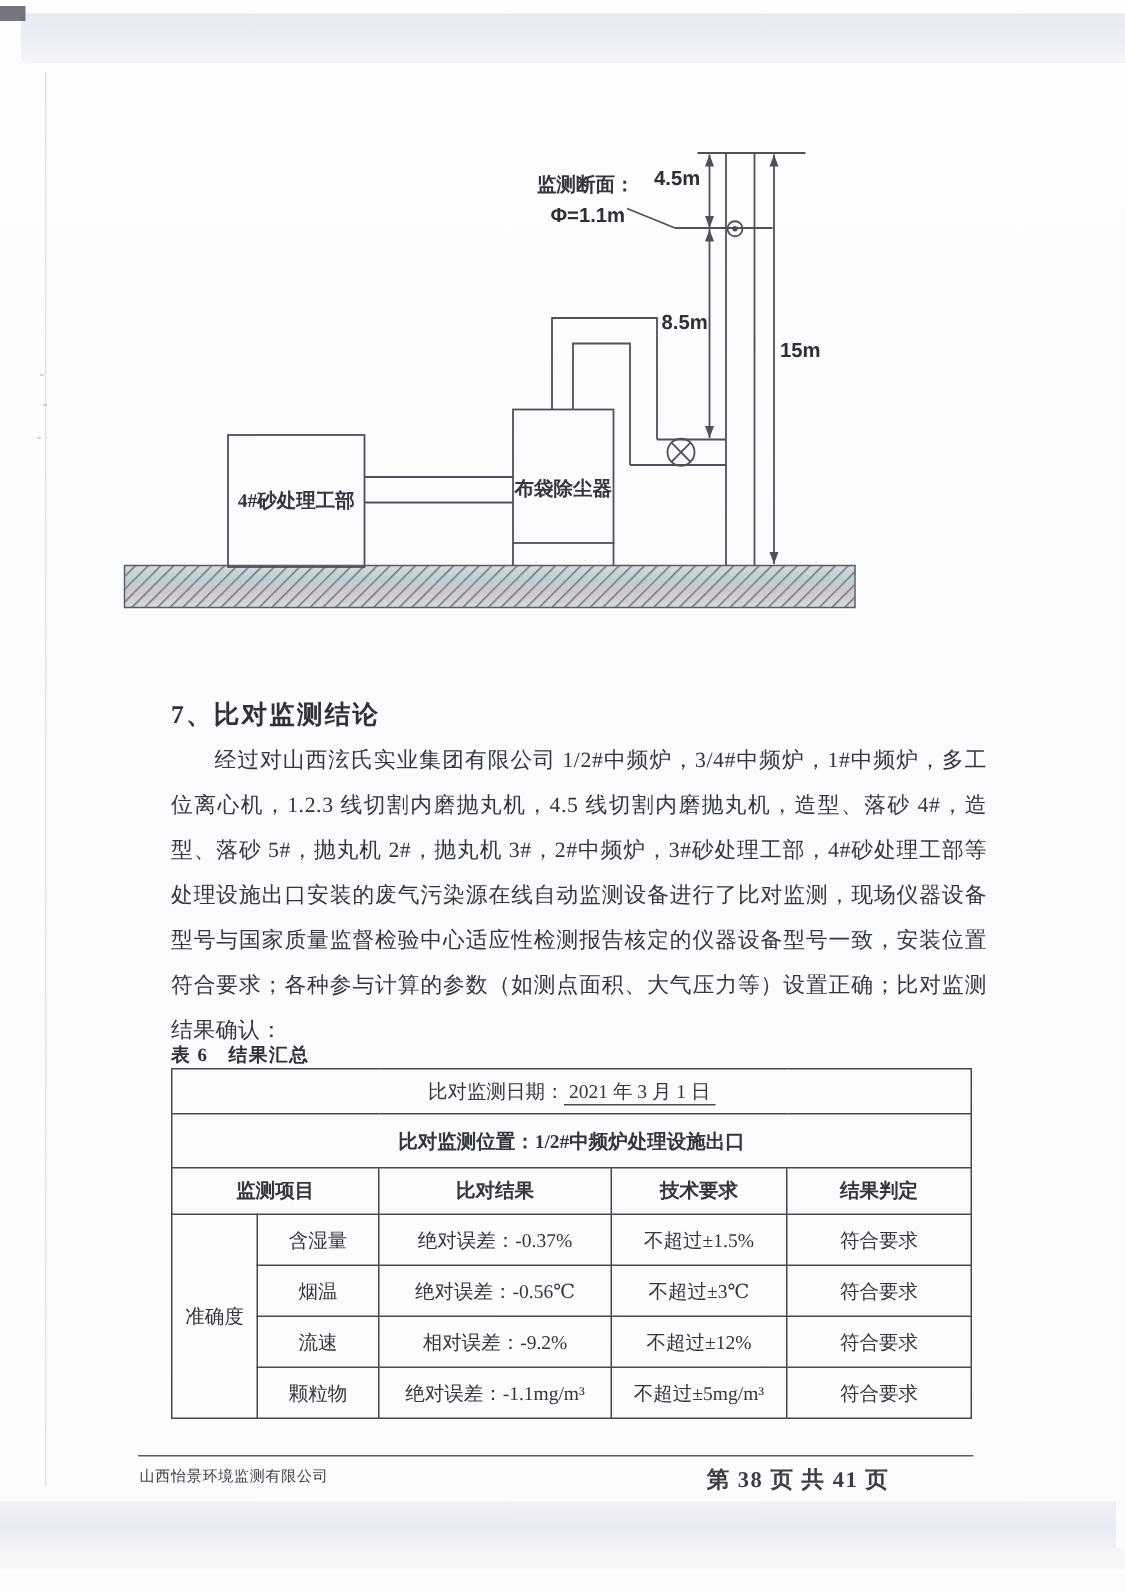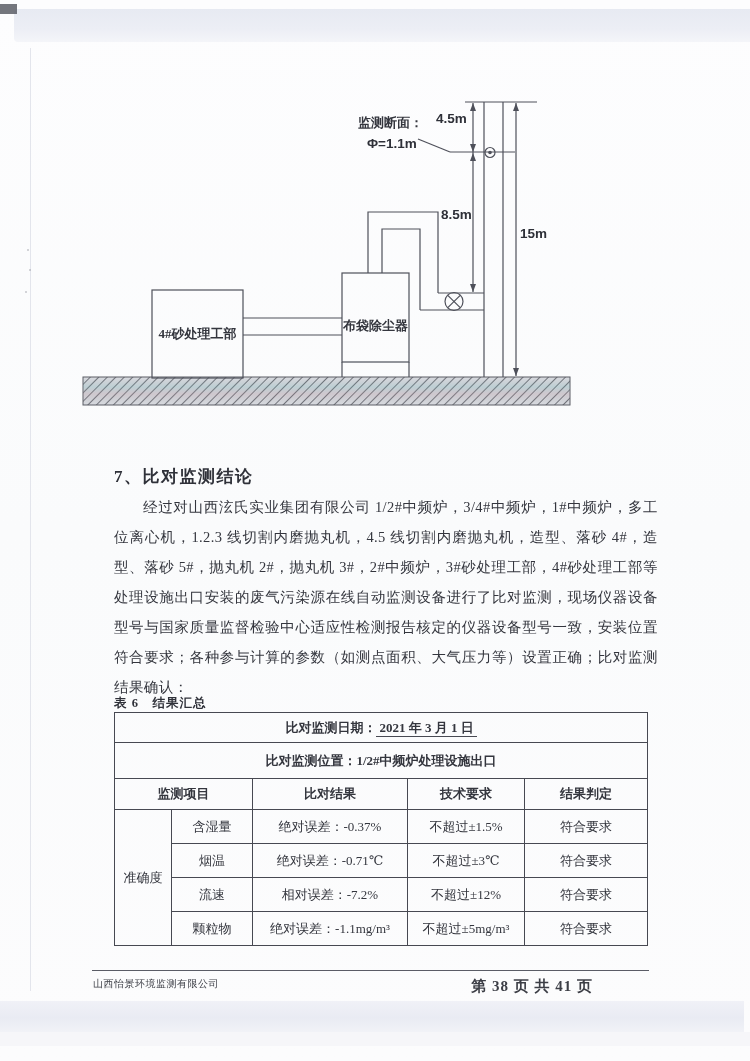--- a/index.html
+++ b/index.html
@@ -36,21 +36,21 @@
   .para{position:absolute;left:114px;width:544px;top:492px;font-size:14.5px;line-height:30px;
     text-align:justify;text-indent:2em;letter-spacing:.4px;color:#34363e;}
   .table-title{position:absolute;left:114px;width:533px;top:695px;text-align:left;
     font-size:12.5px;font-weight:bold;letter-spacing:1px;color:#2f3139;}
   table.t{position:absolute;left:114px;top:712px;border-collapse:collapse;table-layout:fixed;
     width:533px;font-size:13px;color:#34363e;}
   table.t td{border:1px solid #474952;text-align:center;vertical-align:middle;padding:0 2px;
     overflow:hidden;}
   table.t{border:1.5px solid #474952;}
   col.c0{width:57px}col.c1{width:81px}col.c2{width:155px}col.c3{width:117px}col.c4{width:123px}
-  tr.r-date td{height:29px;font-weight:bold;}
+  tr.r-date td{height:29px;font-weight:normal;}
   tr.r-loc td{height:35px;font-weight:bold;}
   tr.r-head td{height:30px;font-weight:bold;}
   tr.r-data td{height:33px;}
   .u{border-bottom:1px solid #474952;padding:0 3px 1px 3px;}
   .footer-rule{position:absolute;left:92px;top:970px;width:557px;height:0;
     border-top:1.5px solid #5a5c66;}
   .footer-company{position:absolute;left:93px;top:977px;font-size:10px;color:#3c3e46;letter-spacing:.5px;}
   .footer-page{position:absolute;left:432px;width:200px;top:977px;text-align:center;
     font-size:15px;font-weight:bold;color:#3c3e46;letter-spacing:1px;}
 </style>
@@ -185,27 +185,27 @@
       </tr>
       <tr class="r-data">
         <td rowspan="4">准确度</td>
         <td>含湿量</td>
         <td>绝对误差：-0.37%</td>
         <td>不超过±1.5%</td>
         <td>符合要求</td>
       </tr>
       <tr class="r-data">
         <td>烟温</td>
-        <td>绝对误差：-0.71℃</td>
+        <td>绝对误差：-0.56℃</td>
         <td>不超过±3℃</td>
         <td>符合要求</td>
       </tr>
       <tr class="r-data">
         <td>流速</td>
-        <td>相对误差：-7.2%</td>
+        <td>相对误差：-9.2%</td>
         <td>不超过±12%</td>
         <td>符合要求</td>
       </tr>
       <tr class="r-data">
         <td>颗粒物</td>
         <td>绝对误差：-1.1mg/m³</td>
         <td>不超过±5mg/m³</td>
         <td>符合要求</td>
       </tr>
     </tbody>

